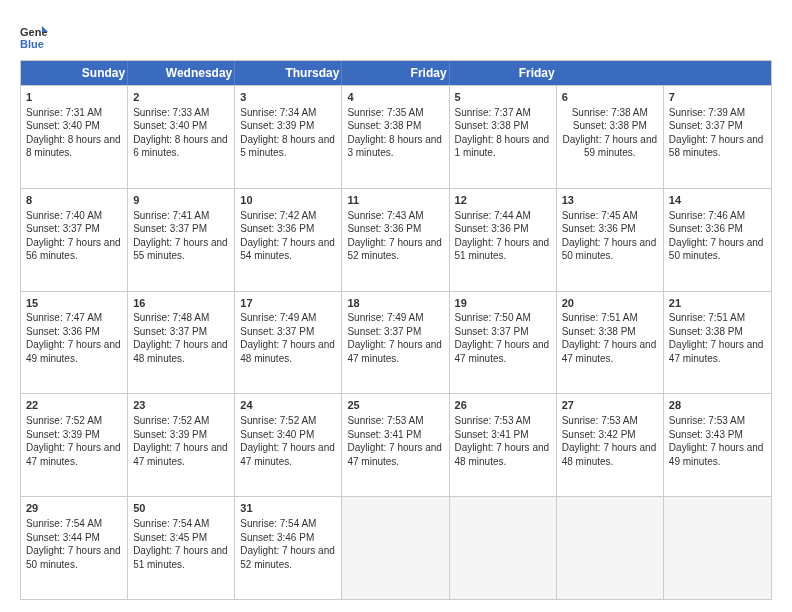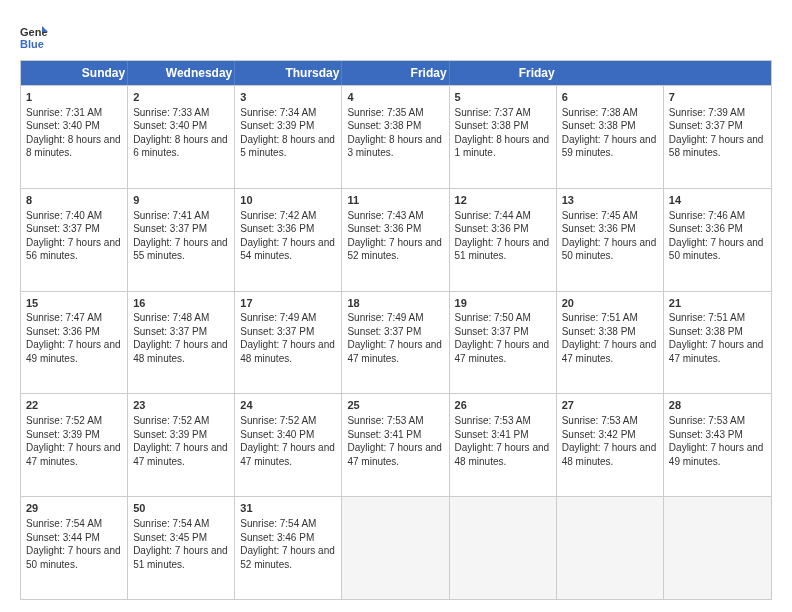--- a/index.html
+++ b/index.html
@@ -167,21 +167,21 @@
 Daylight: 8 hours and 3 minutes.</div>
           </div>
           <div class="cal-cell">
             <span class="day-num">5</span>
             <div class="info" style="white-space: pre-line;">Sunrise: 7:37 AM
 Sunset: 3:38 PM
 Daylight: 8 hours and 1 minute.</div>
           </div>
           <div class="cal-cell">
             <span class="day-num">6</span>
-            <div class="info" style="white-space: pre-line;">Sunrise: 7:38 AM
+            <div class="info" style="white-space: pre-line; text-align: center;">Sunrise: 7:38 AM
 Sunset: 3:38 PM
 Daylight: 7 hours and 59 minutes.</div>
           </div>
           <div class="cal-cell">
             <span class="day-num">7</span>
             <div class="info" style="white-space: pre-line;">Sunrise: 7:39 AM
 Sunset: 3:37 PM
 Daylight: 7 hours and 58 minutes.</div>
           </div>
         </div>

